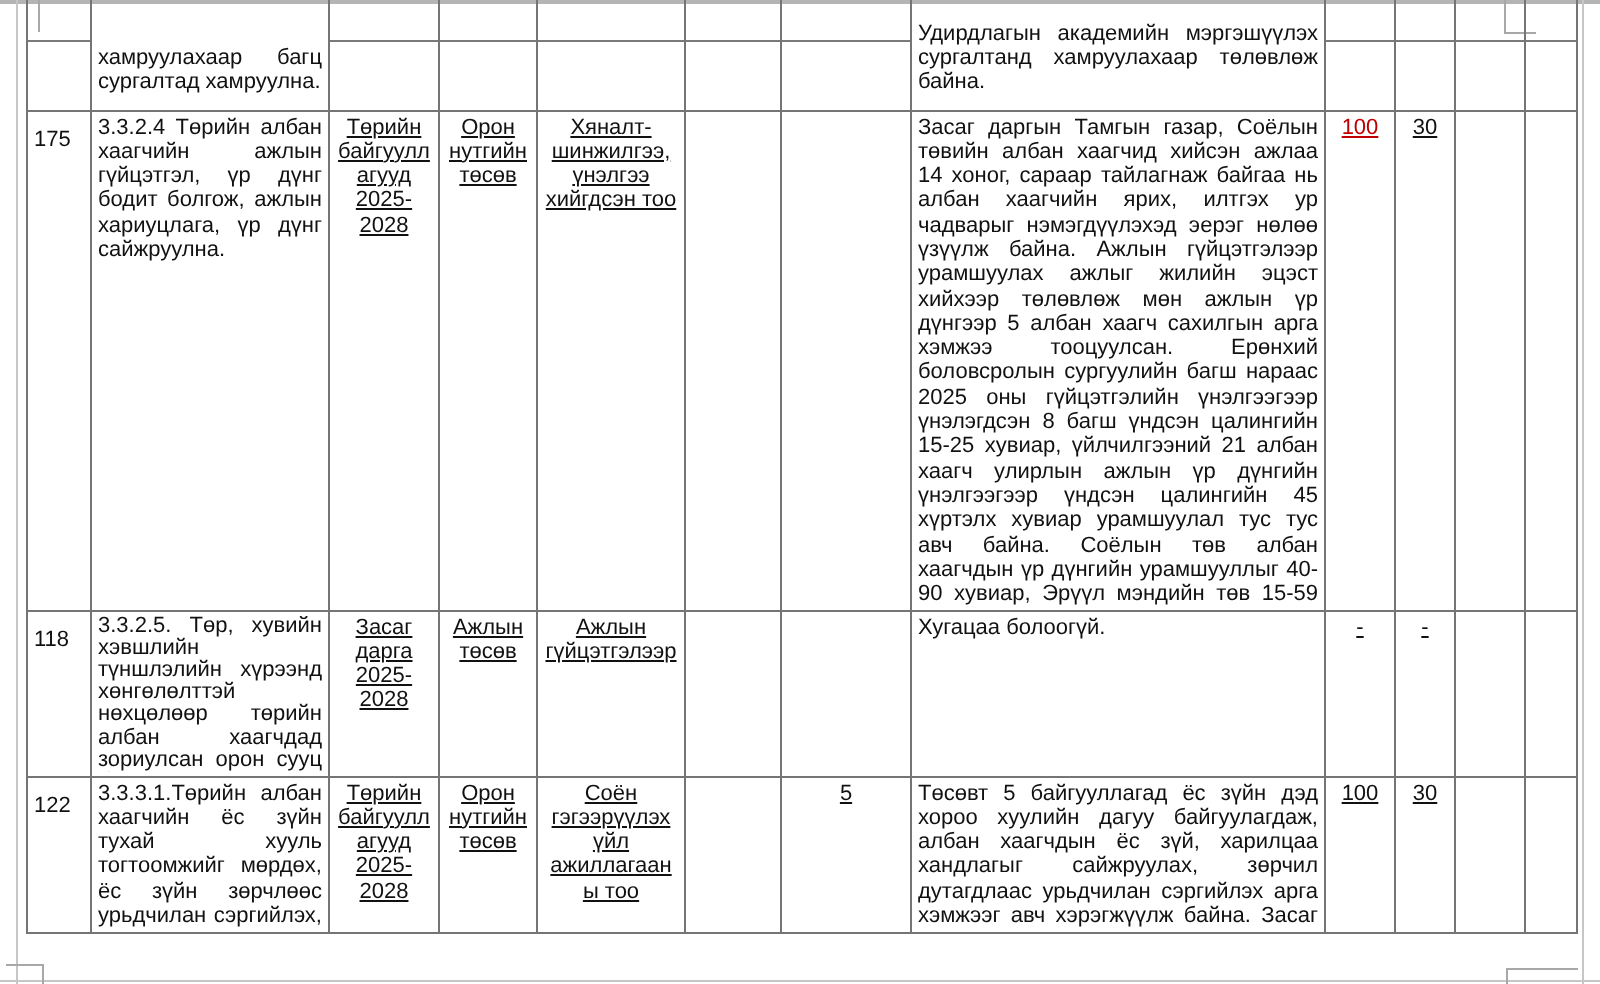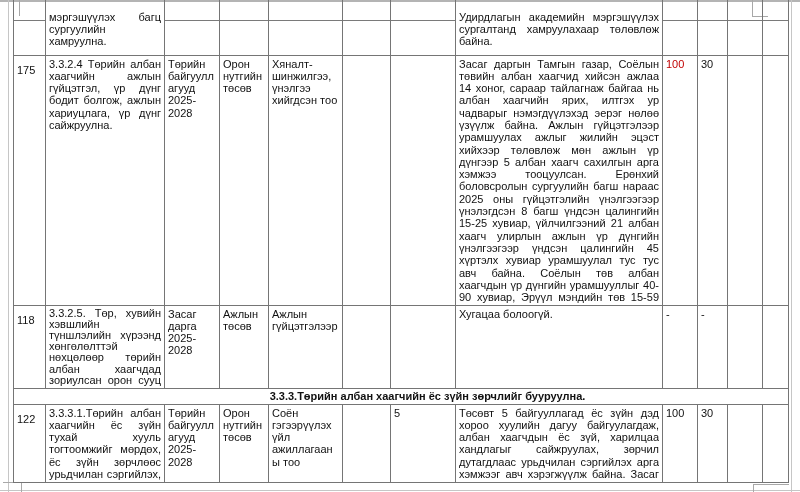--- a/index.html
+++ b/index.html
@@ -26,21 +26,21 @@
     overflow:hidden;
     word-wrap:break-word;
   }
   tr.rA td{border-top:none;vertical-align:bottom;padding-bottom:7px;}
   tr.rA{height:55px;}
   tr.r175{height:250px;}
   tr.r176{height:81px;}
   tr.rsec{height:16px;}
   tr.r177{height:78px;}
   .c-num{text-align:left;padding-top:8px !important;}
-  .c-center{text-align:left;}
+  .c-center{text-align:center;text-decoration:underline;}
   .c-just{text-align:justify;}
   .red{color:#c00000;}
   .section-td{
     font-weight:bold;text-align:center;font-size:11.5px;
     padding:1px 2px 1px 55px !important;line-height:13px;white-space:nowrap;
   }
   .clip175{height:245px;overflow:hidden;}
   .clip176{height:78px;overflow:hidden;line-height:11.2px;}
   .clip177{height:73px;overflow:hidden;}
 </style>
@@ -78,21 +78,21 @@
         <col style="width:207px">
         <col style="width:35px">
       <col style="width:30px">
         <col style="width:35px">
         <col style="width:26px">
     </colgroup>
 
     <tbody>
         <tr class="rA">
       <td class="c-num"></td>
-      <td class="c-just">мэргэшүүлэх багц сургуулийн хамруулна.</td>
+      <td class="c-just">хамруулахаар багц сургалтад хамруулна.</td>
       <td class="c-center"></td>
       <td class="c-center"></td>
       <td class="c-center"></td>
       <td class="c-center"></td>
       <td class="c-center"></td>
       <td class="c-just">Удирдлагын академийн мэргэшүүлэх сургалтанд хамруулахаар төлөвлөж байна.</td>
       <td class="c-center"></td>
       <td class="c-center"></td>
       <td class="c-center"></td>
       <td class="c-center"></td>
@@ -125,23 +125,20 @@
       <td class="c-center">Ажлын гүйцэтгэлээр</td>
       <td class="c-center"></td>
       <td class="c-center"></td>
       <td class="c-just">Хугацаа болоогүй.</td>
       <td class="c-center">-</td>
       <td class="c-center">-</td>
       <td class="c-center"></td>
       <td class="c-center"></td>
     </tr>
 
-    <tr class="rsec">
-      <td class="section-td" colspan="12">3.3.3.Төрийн албан хаагчийн ёс зүйн зөрчлийг бууруулна.</td>
-    </tr>
 
     <tr class="r177">
       <td class="c-num">122</td>
       <td class="c-just">
         <div class="clip177">3.3.3.1.Төрийн албан хаагчийн ёс зүйн тухай хууль тогтоомжийг мөрдөх, ёс зүйн зөрчлөөс урьдчилан сэргийлэх, соён</div>
       </td>
       <td class="c-center">Төрийн байгуулл агууд 2025-2028</td>
       <td class="c-center">Орон нутгийн төсөв</td>
       <td class="c-center">Соён гэгээрүүлэх үйл ажиллагаан ы тоо</td>
       <td class="c-center"></td>

